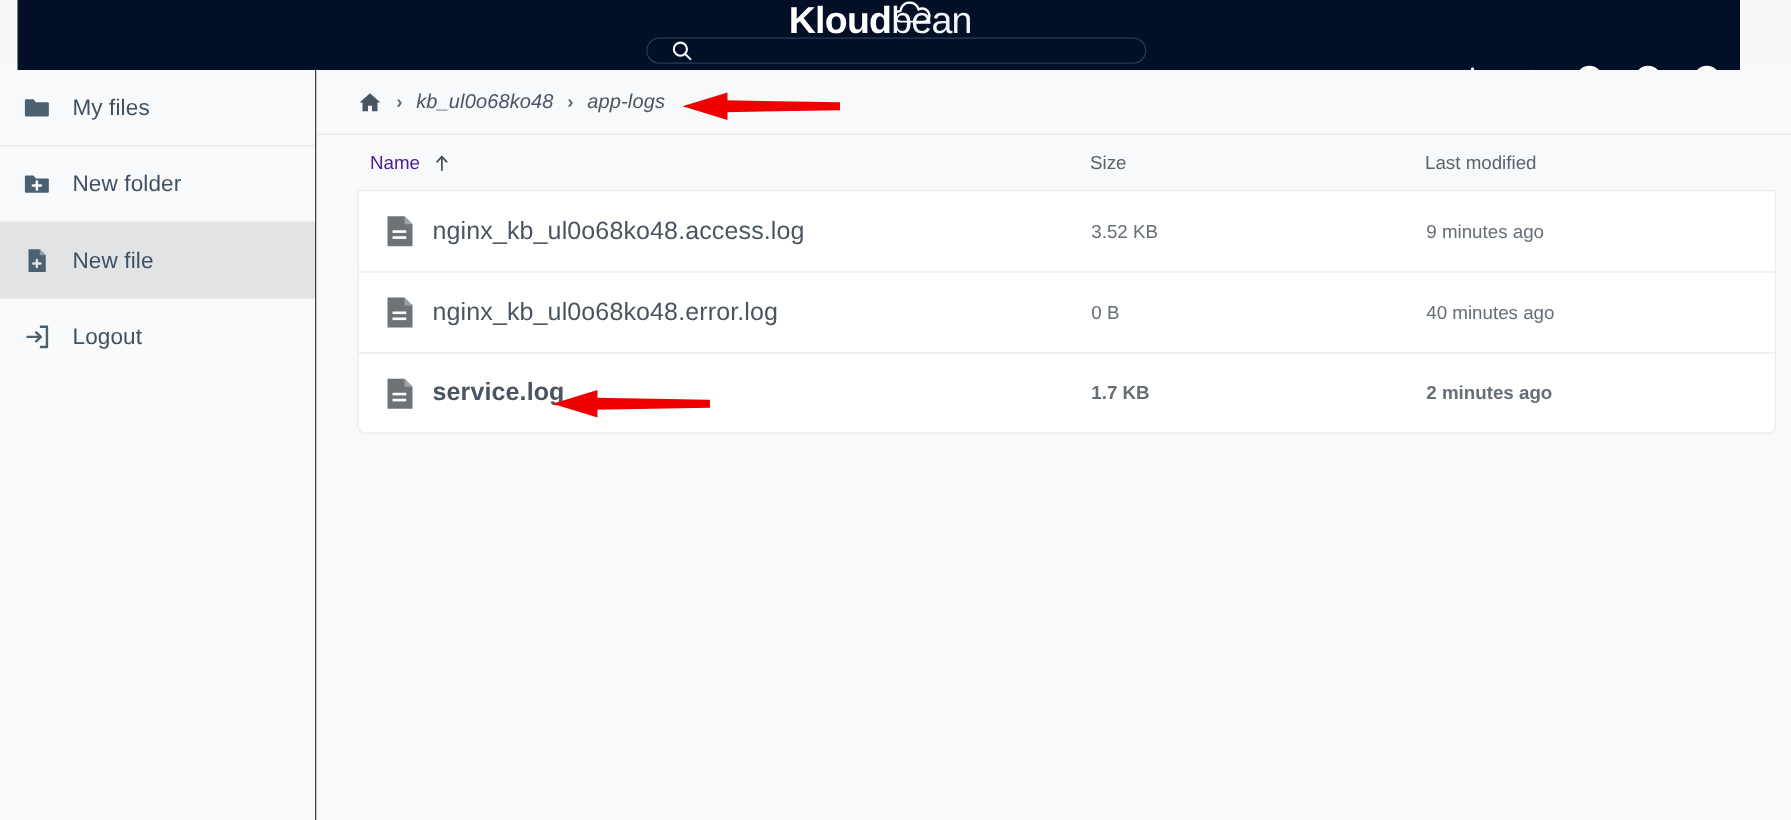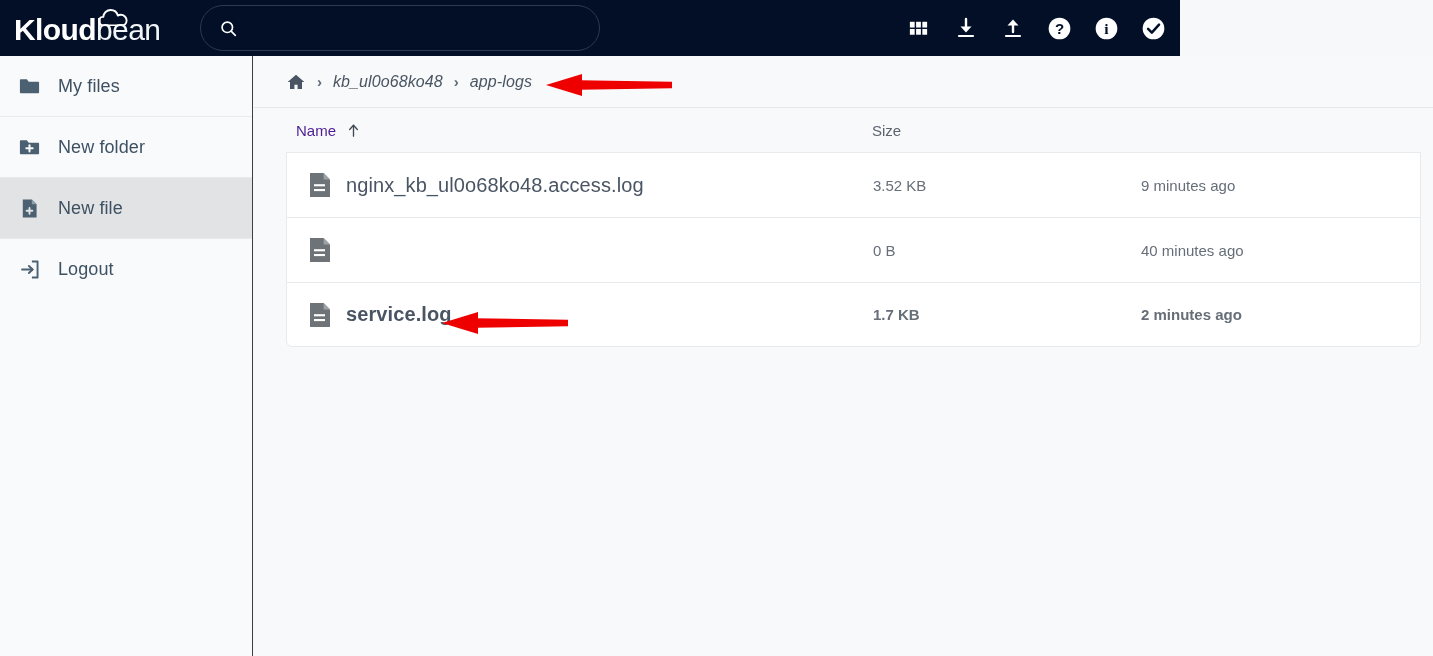--- a/index.html
+++ b/index.html
@@ -13,26 +13,27 @@
   body {
     font-family: "Liberation Sans", sans-serif;
     background: #f7f8f9;
     color: #3e5163;
     -webkit-font-smoothing: antialiased;
   }
 
   
   .topbar {
     position: absolute;
-    top: 0; left: 0;
-    width: 1180px;
+    top: 0; left: 14px;
+    width: 1378px;
     height: 56px;
     background: #020f26;
     display: flex;
     align-items: center;
+    flex-direction: column;
   }
 
   .logo {
     position: relative;
     margin-left: 14px;
     width: 158px;
     height: 40px;
     display: flex;
     align-items: center;
   }
@@ -366,20 +367,21 @@
 
     <div class="thead">
       <div class="th th-name">
         <span>Name</span>
         <svg viewBox="0 0 24 24" width="17" height="17">
           <line x1="12" y1="20" x2="12" y2="5" stroke="#404954" stroke-width="1.9" stroke-linecap="round"></line>
           <path d="M6.6 10.6 L12 4.6 L17.4 10.6" fill="none" stroke="#404954" stroke-width="1.9" stroke-linecap="round" stroke-linejoin="round"></path>
         </svg>
       </div>
       <div class="th th-size">Size</div>
+      <div class="th th-mod">Last modified</div>
     </div>
 
     <div class="row">
       <div class="cell-name">
         <svg class="file-ico" viewBox="0 0 22 26">
           <path d="M1 1 H14.6 L21 7.4 V25 H1 Z" fill="#6e7377"></path>
           <path d="M14.6 1 L21 7.4 H14.6 Z" fill="#9ea3a7"></path>
           <rect x="5" y="12.2" width="11" height="2.1" fill="#ffffff"></rect>
           <rect x="5" y="17" width="11" height="2.1" fill="#ffffff"></rect>
         </svg>
@@ -390,20 +392,21 @@
     </div>
 
     <div class="row">
       <div class="cell-name">
         <svg class="file-ico" viewBox="0 0 22 26">
           <path d="M1 1 H14.6 L21 7.4 V25 H1 Z" fill="#6e7377"></path>
           <path d="M14.6 1 L21 7.4 H14.6 Z" fill="#9ea3a7"></path>
           <rect x="5" y="12.2" width="11" height="2.1" fill="#ffffff"></rect>
           <rect x="5" y="17" width="11" height="2.1" fill="#ffffff"></rect>
         </svg>
+        <span class="file-name">nginx_kb_ul0o68ko48.error.log</span>
       </div>
       <div class="cell-size">0 B</div>
       <div class="cell-mod">40 minutes ago</div>
     </div>
 
     <div class="row">
       <div class="cell-name">
         <svg class="file-ico" viewBox="0 0 22 26">
           <path d="M1 1 H14.6 L21 7.4 V25 H1 Z" fill="#6e7377"></path>
           <path d="M14.6 1 L21 7.4 H14.6 Z" fill="#9ea3a7"></path>

